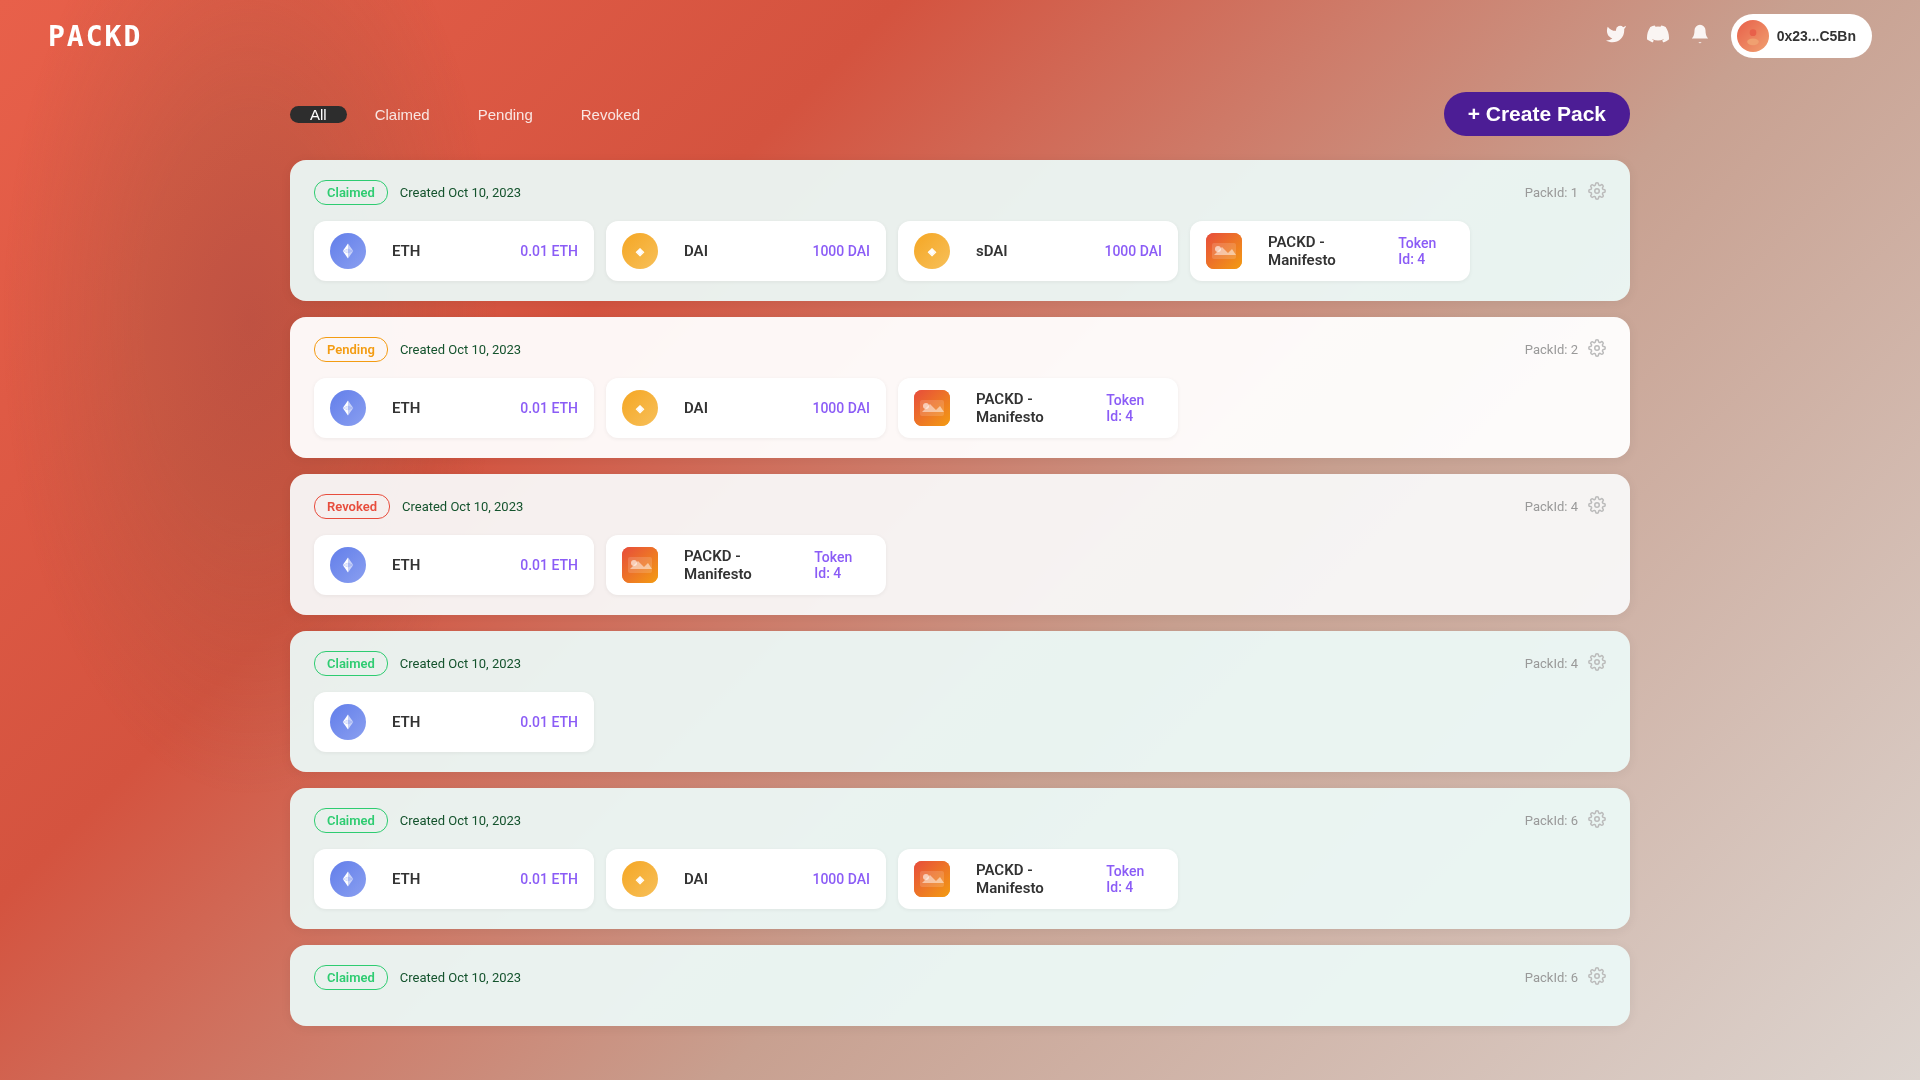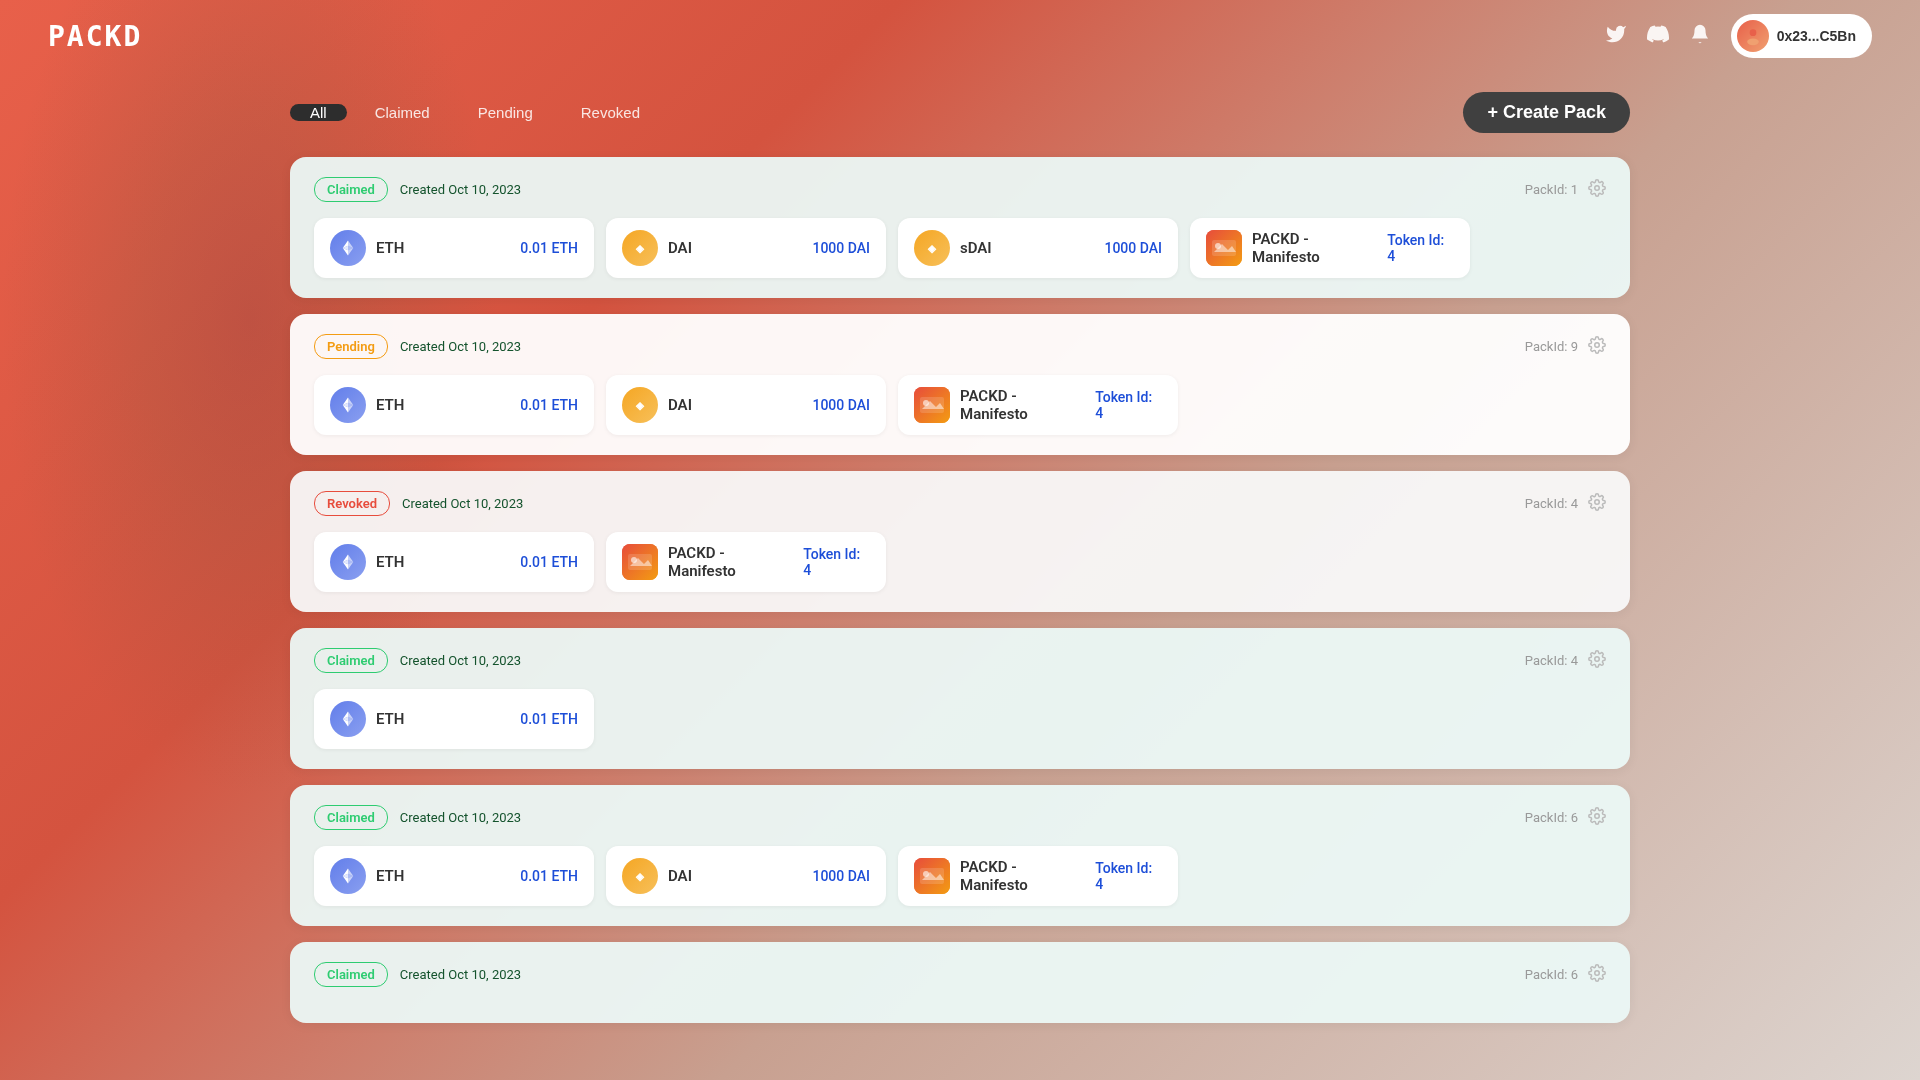--- a/index.html
+++ b/index.html
@@ -134,26 +134,26 @@
 
     .filter-tab.active {
       background: #2d2d2d;
       color: white;
     }
 
     .create-pack-btn {
       display: flex;
       align-items: center;
       gap: 6px;
-      background: #404040;
+      background: #4c1d95;
       color: white;
       border: none;
       border-radius: 24px;
       padding: 10px 24px;
-      font-size: 18px;
+      font-size: 21px;
       font-weight: 600;
       cursor: pointer;
     }
 
     
     .pack-card {
       background: white;
       border-radius: 16px;
       margin-bottom: 16px;
       padding: 20px 24px;
@@ -236,21 +236,21 @@
     
     .pack-items {
       display: flex;
       gap: 12px;
       flex-wrap: wrap;
     }
 
     .token-item {
       display: flex;
       align-items: center;
-      gap: 10px;
+      gap: 26px;
       background: white;
       border-radius: 12px;
       padding: 12px 16px;
       min-width: 200px;
       flex: 1;
       max-width: 280px;
       box-shadow: 0 1px 4px rgba(0,0,0,0.06);
     }
 
     .token-icon {
@@ -286,21 +286,21 @@
 
     .token-name {
       font-size: 15px;
       font-weight: 600;
       color: #333;
     }
 
     .token-amount {
       margin-left: auto;
       font-size: 14px;
-      color: #1d4ed8;
+      color: #8b5cf6;
       font-weight: 500;
     }
   </style>
 </head>
 <body>
 
 <div class="bg-overlay"></div>
 <div class="bg-portrait"></div>
 
 <nav class="navbar">
@@ -420,21 +420,21 @@
 
     </div>
   </div>
       <div class="pack-card pending">
     <div class="pack-header">
       <div class="pack-header-left">
         <span class="status-badge pending">Pending</span>
         <span class="pack-created">Created Oct 10, 2023</span>
       </div>
       <div class="pack-header-right">
-        <span class="pack-id">PackId: 9</span>
+        <span class="pack-id">PackId: 2</span>
         <span class="gear-icon">
           <svg width="18" height="18" viewBox="0 0 24 24" fill="none" stroke="#bbb" stroke-width="2">
             <circle cx="12" cy="12" r="3"></circle>
             <path d="M19.4 15a1.65 1.65 0 00.33 1.82l.06.06a2 2 0 010 2.83 2 2 0 01-2.83 0l-.06-.06a1.65 1.65 0 00-1.82-.33 1.65 1.65 0 00-1 1.51V21a2 2 0 01-4 0v-.09A1.65 1.65 0 009 19.4a1.65 1.65 0 00-1.82.33l-.06.06a2 2 0 01-2.83-2.83l.06-.06A1.65 1.65 0 004.68 15a1.65 1.65 0 00-1.51-1H3a2 2 0 010-4h.09A1.65 1.65 0 004.6 9a1.65 1.65 0 00-.33-1.82l-.06-.06a2 2 0 012.83-2.83l.06.06A1.65 1.65 0 009 4.68a1.65 1.65 0 001-1.51V3a2 2 0 014 0v.09a1.65 1.65 0 001 1.51 1.65 1.65 0 001.82-.33l.06-.06a2 2 0 012.83 2.83l-.06.06A1.65 1.65 0 0019.4 9a1.65 1.65 0 001.51 1H21a2 2 0 010 4h-.09a1.65 1.65 0 00-1.51 1z"></path>
           </svg>
         </span>
       </div>
     </div>
     <div class="pack-items">
 

